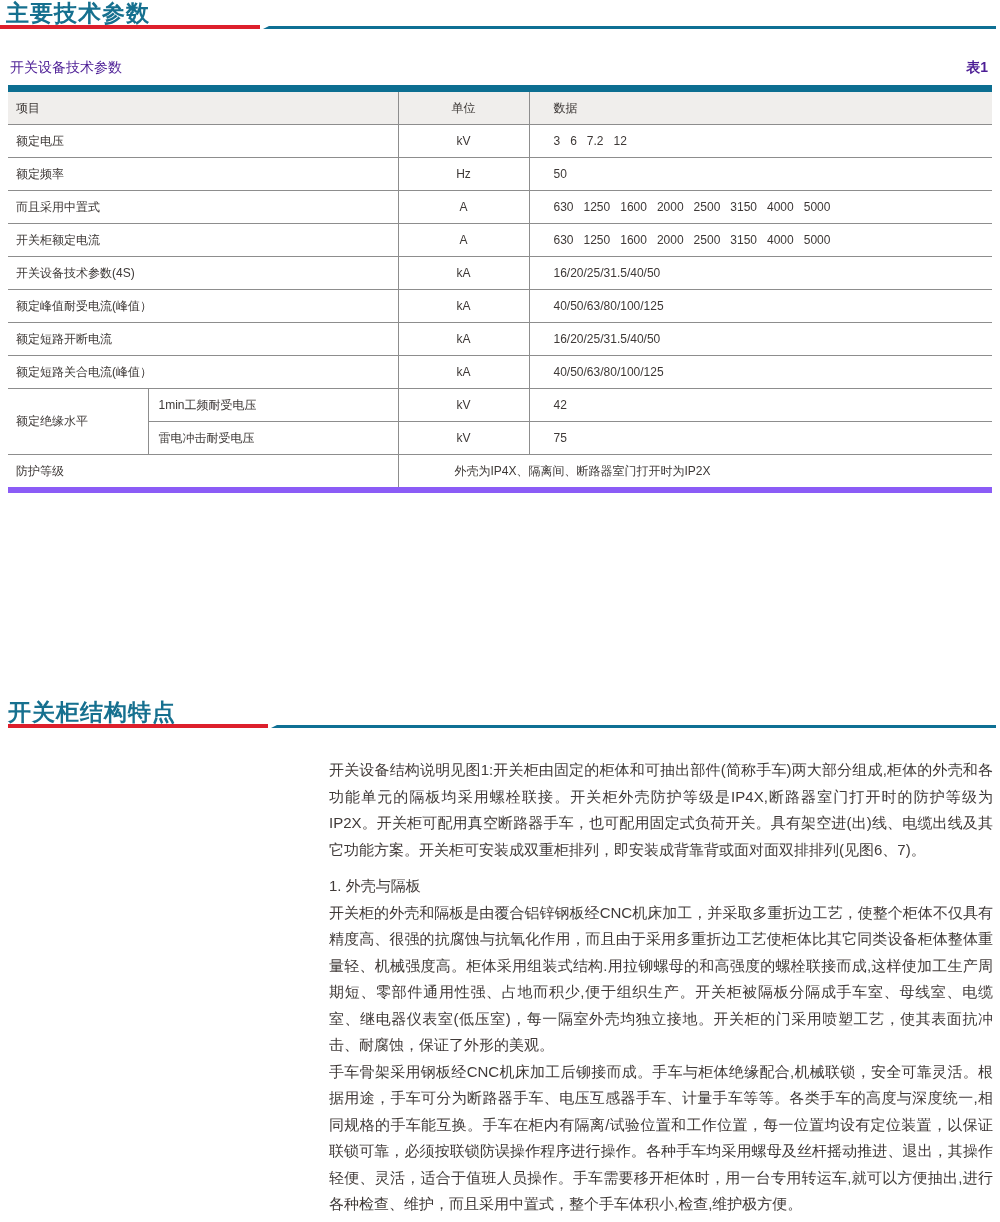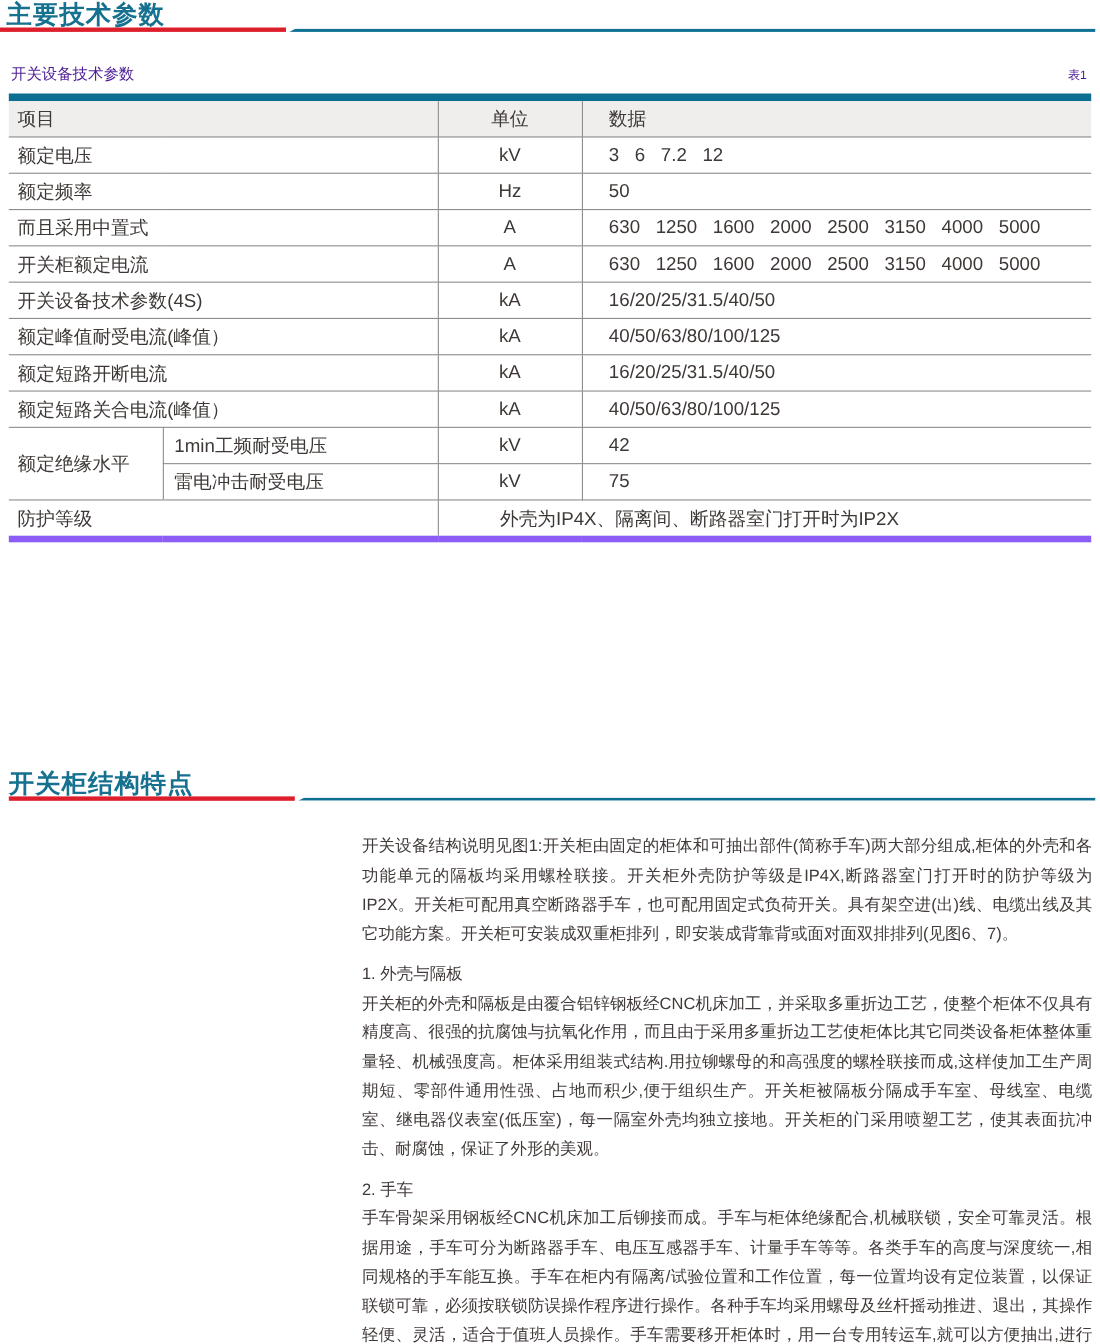--- a/index.html
+++ b/index.html
@@ -21,27 +21,27 @@
   .rule-blue{
     flex:1;height:3px;background:#0f7094;margin-left:3px;
     clip-path:polygon(6px 0,100% 0,100% 100%,0 100%);
   }
   
   .caption-row{
     position:absolute;top:59px;left:10px;right:12px;
     display:flex;justify-content:space-between;align-items:baseline;
     font-size:14px;color:#4c1d95;
   }
-  .table-label{font-size:11px;}
+  .table-label{font-size:14px;font-weight:bold;}
   
   .table-wrap{position:absolute;top:85px;left:8px;width:984px;}
   .table-topbar{height:7px;background:#0c6e91;}
   table{
     width:100%;border-collapse:collapse;table-layout:fixed;
-    font-size:17px;color:#3d3836;
+    font-size:12px;color:#3d3836;
   }
   col.c-item-a{width:140px;}
   col.c-item-b{width:250px;}
   col.c-unit{width:131px;}
   td{height:32px;padding:0;border-bottom:1px solid #8d8d8d;vertical-align:middle;}
   tr.head td{background:#f0eeec;}
   td.item{padding-left:8px;}
   td.sub{padding-left:10px;border-left:1px solid #8d8d8d;}
   td.vr{border-right:1px solid #8d8d8d;}
   td.unit{text-align:center;}
@@ -151,15 +151,14 @@
   <div class="section-rule">
     <div class="rule-red" style="margin-left:8px;"></div>
     <div class="rule-blue"></div>
   </div>
 </div>
 
 <div class="content">
   <p>开关设备结构说明见图1:开关柜由固定的柜体和可抽出部件(简称手车)两大部分组成,柜体的外壳和各功能单元的隔板均采用螺栓联接。开关柜外壳防护等级是IP4X,断路器室门打开时的防护等级为IP2X。开关柜可配用真空断路器手车，也可配用固定式负荷开关。具有架空进(出)线、电缆出线及其它功能方案。开关柜可安装成双重柜排列，即安装成背靠背或面对面双排排列(见图6、7)。</p>
   <p class="sub-title">1. 外壳与隔板</p>
   <p>开关柜的外壳和隔板是由覆合铝锌钢板经CNC机床加工，并采取多重折边工艺，使整个柜体不仅具有精度高、很强的抗腐蚀与抗氧化作用，而且由于采用多重折边工艺使柜体比其它同类设备柜体整体重量轻、机械强度高。柜体采用组装式结构.用拉铆螺母的和高强度的螺栓联接而成,这样使加工生产周期短、零部件通用性强、占地而积少,便于组织生产。开关柜被隔板分隔成手车室、母线室、电缆室、继电器仪表室(低压室)，每一隔室外壳均独立接地。开关柜的门采用喷塑工艺，使其表面抗冲击、耐腐蚀，保证了外形的美观。</p>
-  <p class="sub-title">2. 手车</p>
   <p>手车骨架采用钢板经CNC机床加工后铆接而成。手车与柜体绝缘配合,机械联锁，安全可靠灵活。根据用途，手车可分为断路器手车、电压互感器手车、计量手车等等。各类手车的高度与深度统一,相同规格的手车能互换。手车在柜内有隔离/试验位置和工作位置，每一位置均设有定位装置，以保证联锁可靠，必须按联锁防误操作程序进行操作。各种手车均采用螺母及丝杆摇动推进、退出，其操作轻便、灵活，适合于值班人员操作。手车需要移开柜体时，用一台专用转运车,就可以方便抽出,进行各种检查、维护，而且采用中置式，整个手车体积小,检查,维护极方便。</p>
 </div>
 
 </body></html>

